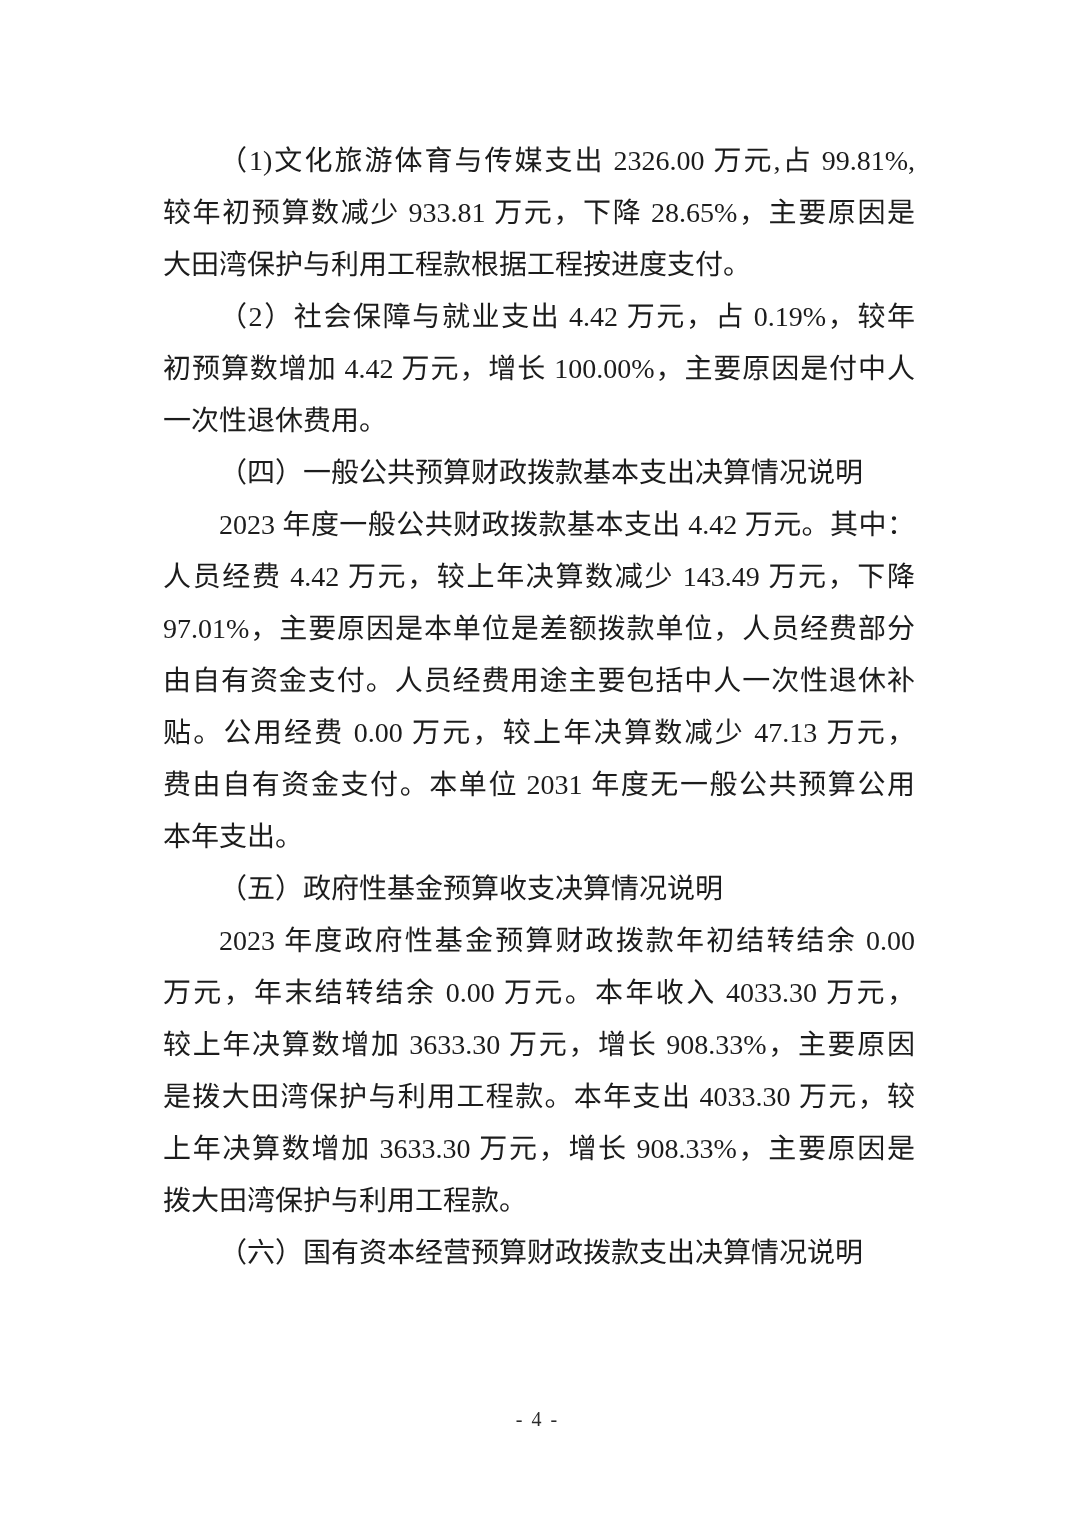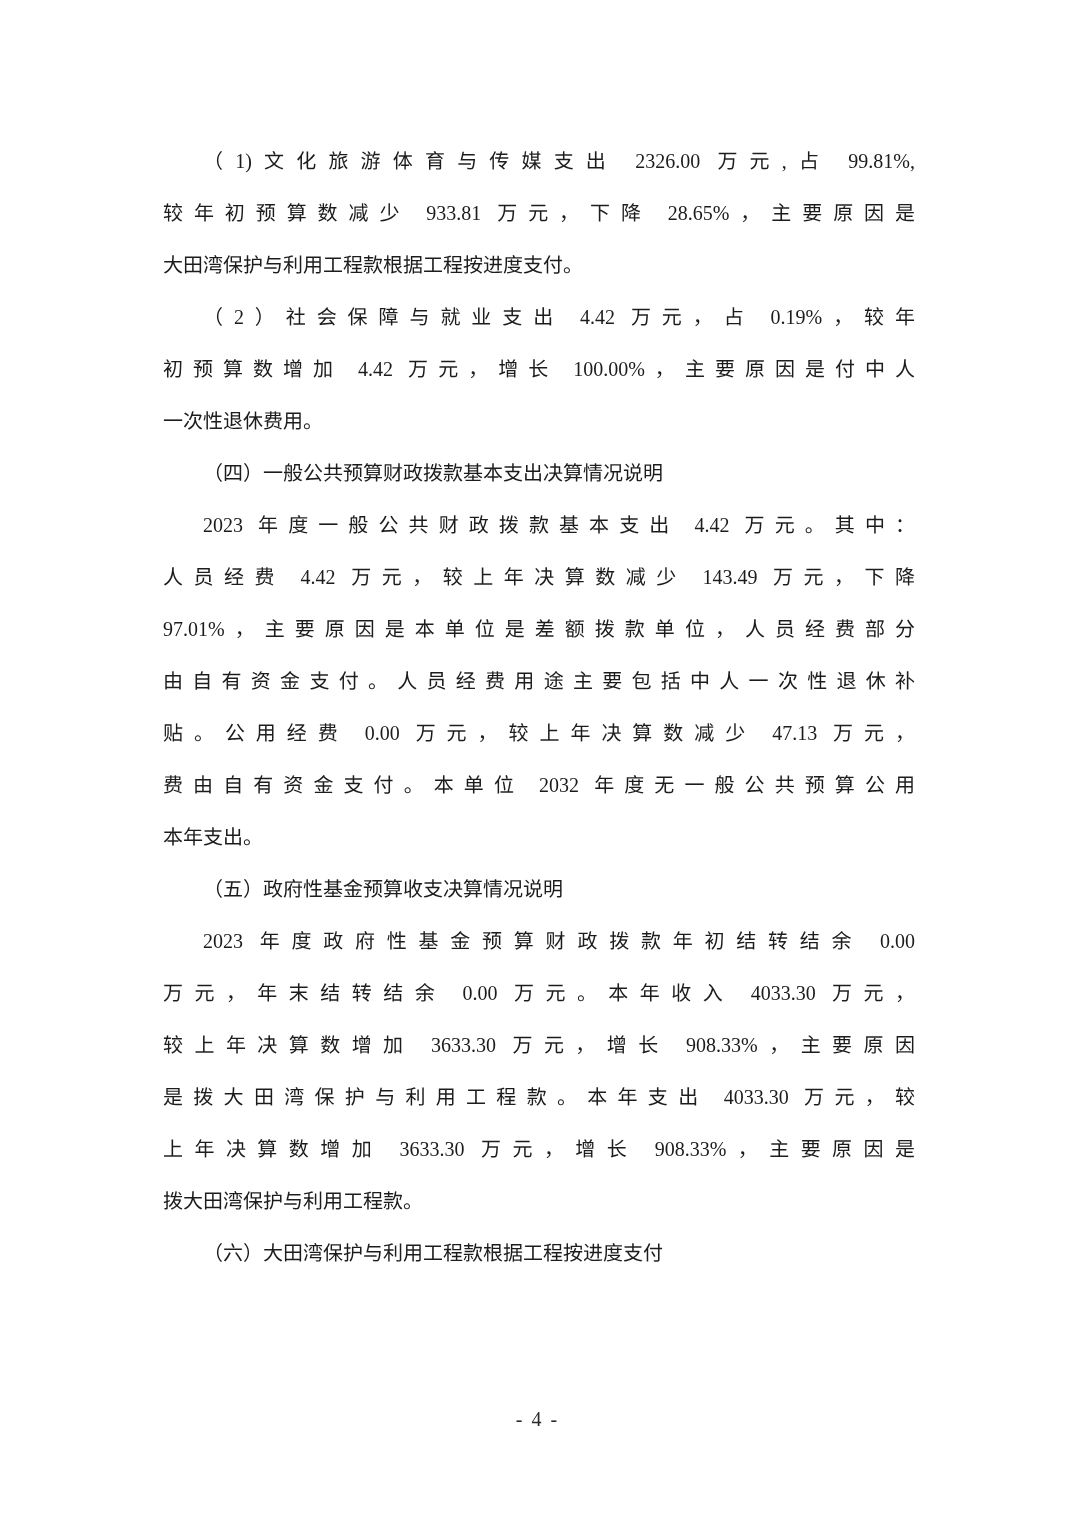--- a/index.html
+++ b/index.html
@@ -15,21 +15,21 @@
     height: 1520px;
     background: #ffffff;
     overflow: hidden;
   }
   .content {
     position: absolute;
     left: 163px;
     top: 135px;
     width: 752px;
     color: #1c1c1c;
-    font-size: 20px;
+    font-size: 28px;
     line-height: 52px;
   }
   .ln {
     display: block;
     height: 52px;
     white-space: nowrap;
     text-align: left;
   }
   
   .ln.jfull {
@@ -73,38 +73,38 @@
     <div class="para">
       <div class="ln heading indent">（四）一般公共预算财政拨款基本支出决算情况说明</div>
     </div>
 
     <div class="para">
       <div class="ln jfull indent">2023 年度一般公共财政拨款基本支出 4.42 万元。其中：</div>
       <div class="ln jfull">人员经费 4.42 万元，较上年决算数减少 143.49 万元，下降</div>
       <div class="ln jfull">97.01%，主要原因是本单位是差额拨款单位，人员经费部分</div>
       <div class="ln jfull">由自有资金支付。人员经费用途主要包括中人一次性退休补</div>
       <div class="ln jfull">贴。公用经费 0.00 万元，较上年决算数减少 47.13 万元，</div>
-      <div class="ln jfull">费由自有资金支付。本单位 2032 年度无一般公共预算公用</div>
+      <div class="ln jfull">费由自有资金支付。本单位 2031 年度无一般公共预算公用</div>
       <div class="ln">本年支出。</div>
     </div>
 
     <div class="para">
       <div class="ln heading indent">（五）政府性基金预算收支决算情况说明</div>
     </div>
 
     <div class="para">
       <div class="ln jfull indent">2023 年度政府性基金预算财政拨款年初结转结余 0.00</div>
       <div class="ln jfull">万元，年末结转结余 0.00 万元。本年收入 4033.30 万元，</div>
       <div class="ln jfull">较上年决算数增加 3633.30 万元，增长 908.33%，主要原因</div>
       <div class="ln jfull">是拨大田湾保护与利用工程款。本年支出 4033.30 万元，较</div>
       <div class="ln jfull">上年决算数增加 3633.30 万元，增长 908.33%，主要原因是</div>
       <div class="ln">拨大田湾保护与利用工程款。</div>
     </div>
 
     <div class="para">
-      <div class="ln heading indent">（六）大田湾保护与利用工程款根据工程按进度支付</div>
+      <div class="ln heading indent">（六）国有资本经营预算财政拨款支出决算情况说明</div>
     </div>
 
 
   </div>
 
   <div class="footer">- 4 -</div>
 </div>
 
 </body></html>

